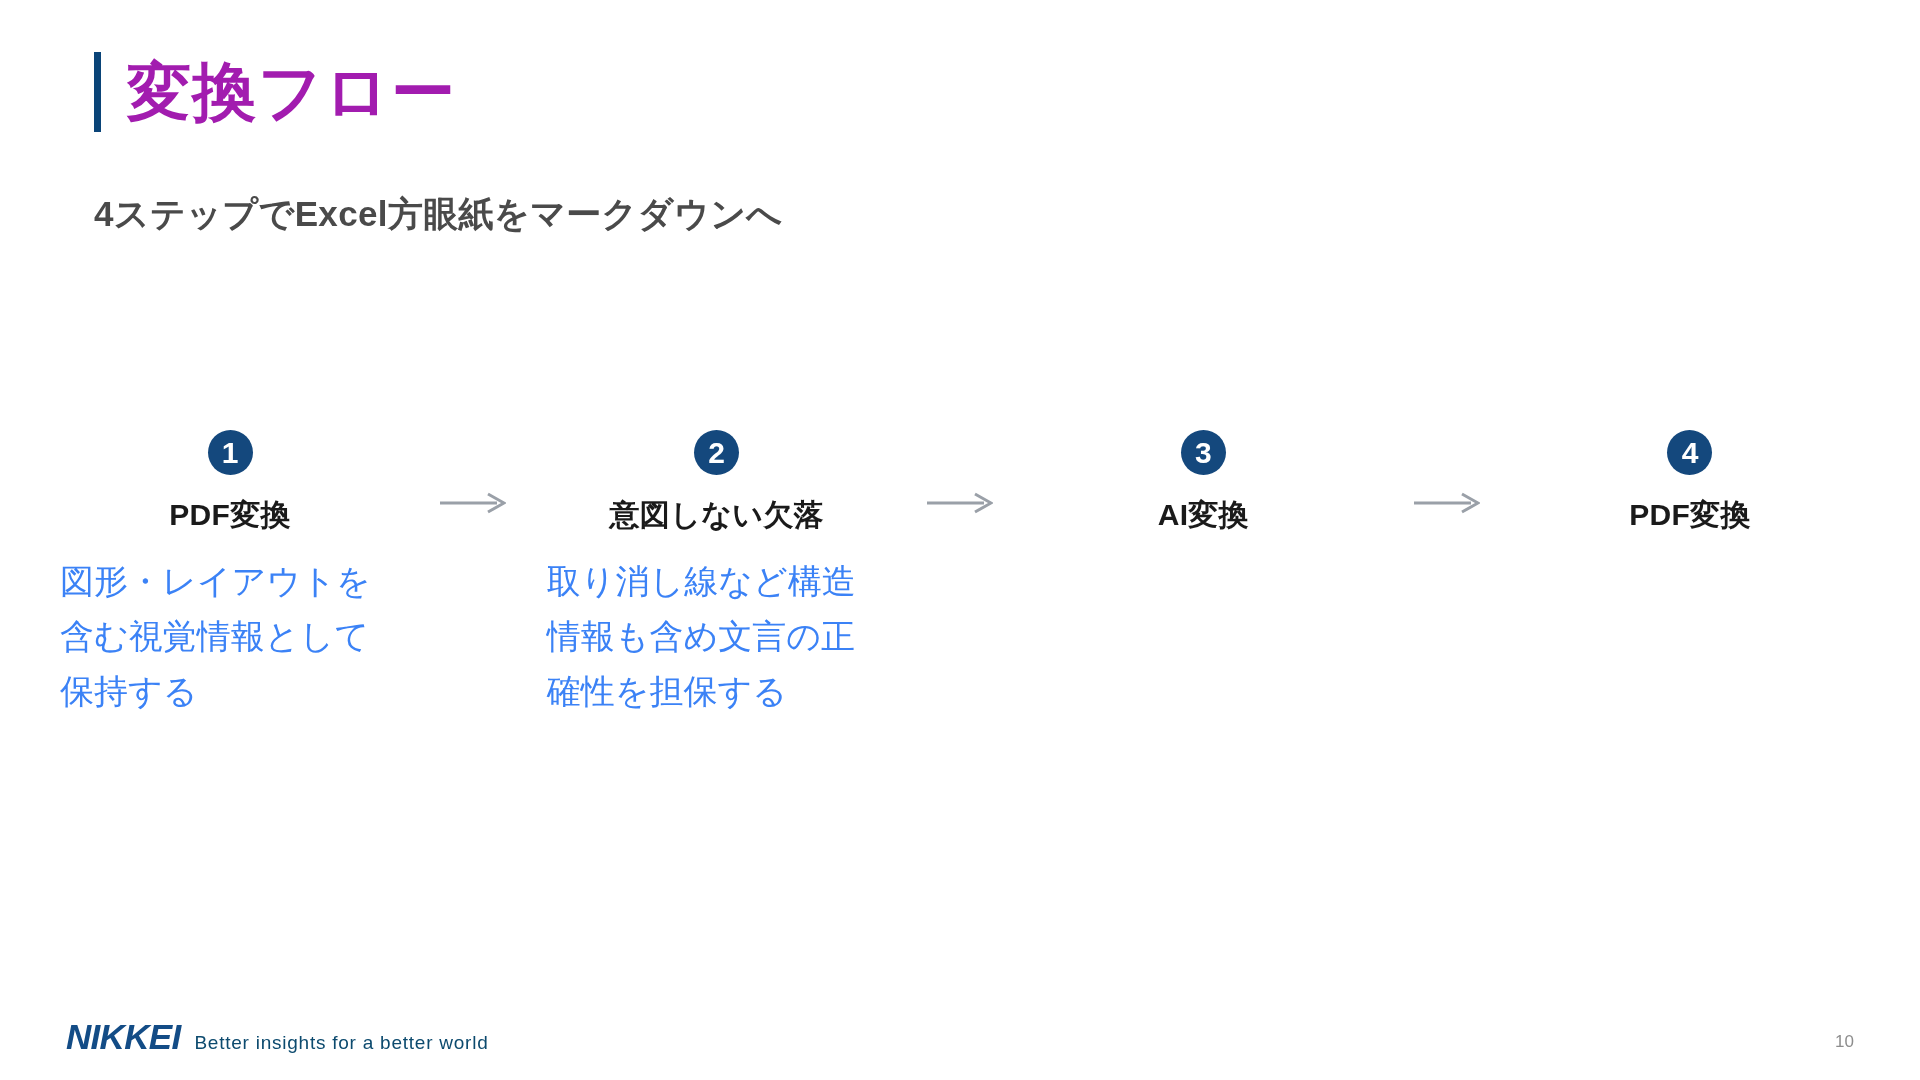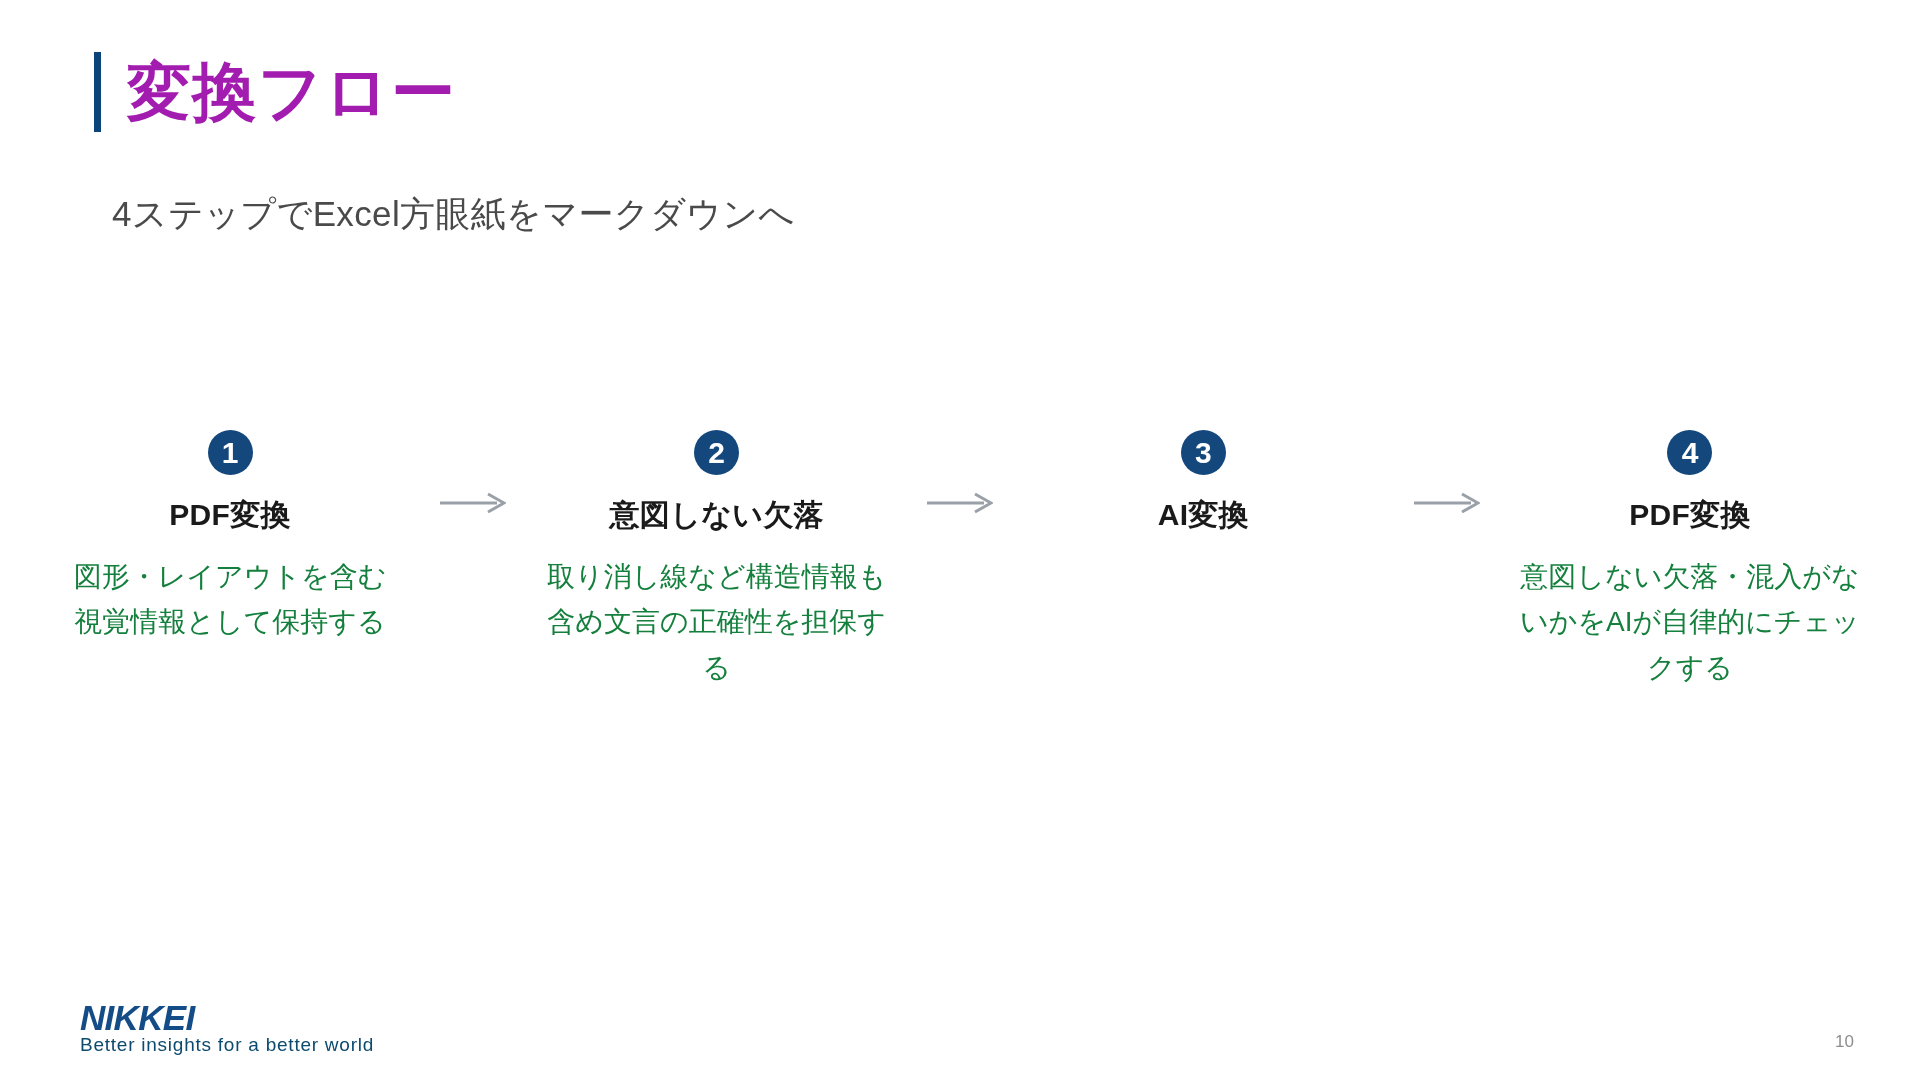--- a/index.html
+++ b/index.html
@@ -43,25 +43,24 @@
     color: #a21caf;
     letter-spacing: 0.02em;
     line-height: 1;
     white-space: nowrap;
   }
   .page-subtitle {
     position: absolute;
     left: 94px;
     top: 191px;
     font-size: 35px;
-    font-weight: normal;
+    font-weight: bold;
     color: #4a4a4a;
     letter-spacing: 0.01em;
     white-space: nowrap;
-    margin-left: 18px;
   }
 
   
   .flow {
     position: absolute;
     left: 40px;
     top: 430px;
     width: 1840px;
     display: flex;
     align-items: flex-start;
@@ -90,24 +89,24 @@
     margin-top: 20px;
     font-size: 30px;
     font-weight: bold;
     color: #1a1a1a;
     letter-spacing: 0.01em;
     white-space: nowrap;
   }
   .step-desc {
     margin-top: 18px;
     width: 340px;
-    font-size: 28px;
+    font-size: 34px;
     line-height: 1.62;
-    color: #15803d;
-    text-align: center;
+    color: #3b82f6;
+    text-align: left;
   }
   .flow-arrow {
     width: 90px;
     flex: none;
     margin-top: 62px;
     display: flex;
     align-items: center;
     justify-content: center;
   }
   .flow-arrow svg {
@@ -121,21 +120,20 @@
     bottom: 0;
     width: 1920px;
     height: 90px;
   }
   .brand {
     position: absolute;
     left: 66px;
     bottom: 26px;
     display: flex;
     align-items: baseline;
-    flex-direction: column;
   }
   .brand-logo {
     font-size: 35px;
     font-weight: bold;
     font-style: italic;
     color: #134c86;
     letter-spacing: -0.02em;
     line-height: 1;
   }
   .brand-tagline {
@@ -201,21 +199,20 @@
   <div class="flow-arrow">
     <svg width="66" height="22" viewBox="0 0 66 22" aria-hidden="true">
       <line x1="0" y1="11" x2="57" y2="11" stroke="#9aa0a8" stroke-width="3"></line>
       <polyline points="48,2 64,11 48,20" fill="none" stroke="#9aa0a8" stroke-width="3"></polyline>
     </svg>
   </div>
 
   <div class="flow-step">
     <div class="step-badge">4</div>
     <div class="step-title">PDF変換</div>
-    <div class="step-desc">意図しない欠落・混入がないかをAIが自律的にチェックする</div>
   </div>
 
 </div>
 
 <div class="slide-footer">
   <div class="brand">
     <span class="brand-logo">NIKKEI</span>
     <span class="brand-tagline">Better insights for a better world</span>
   </div>
   <div class="page-number">10</div>

